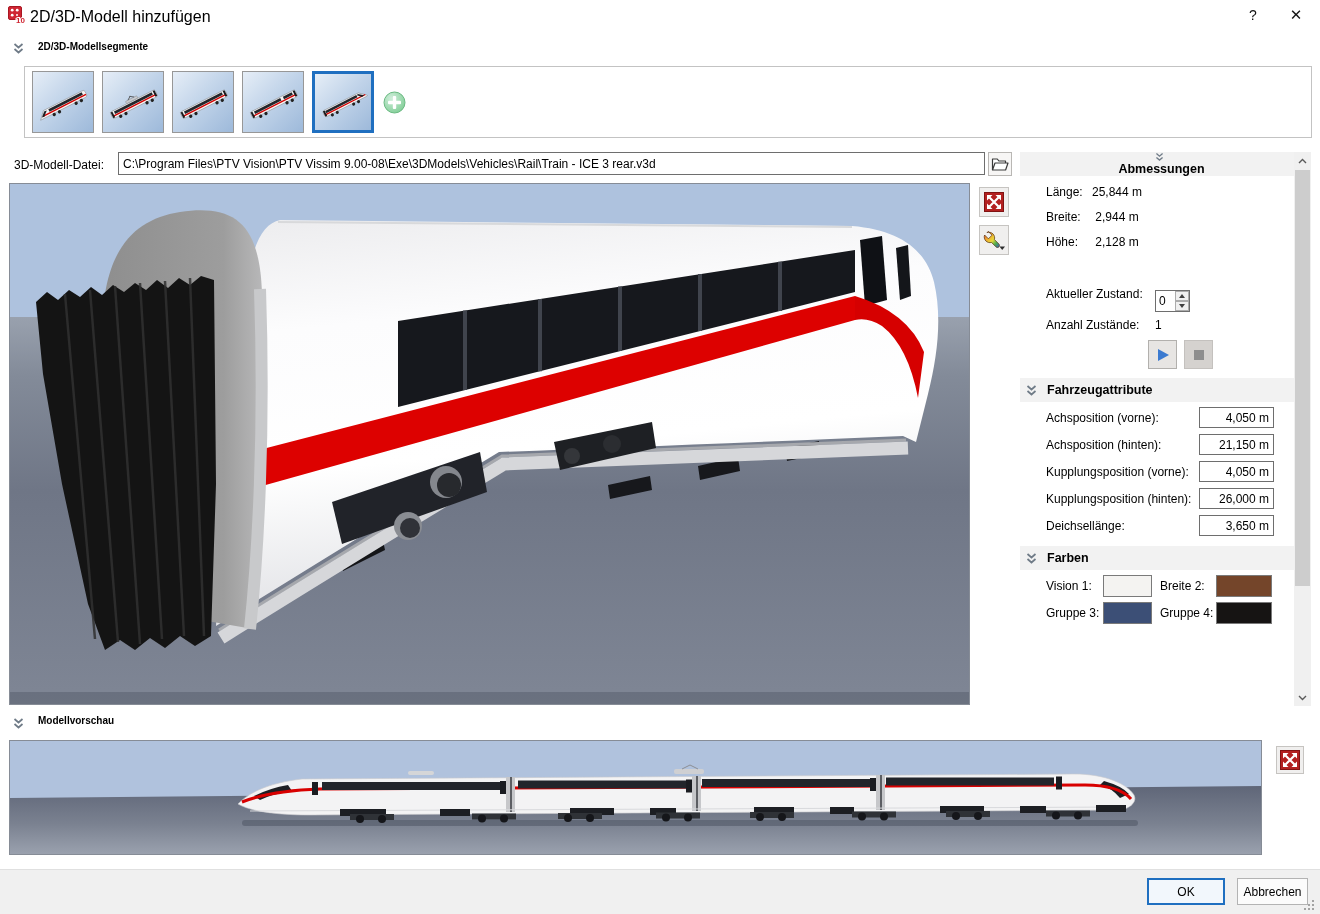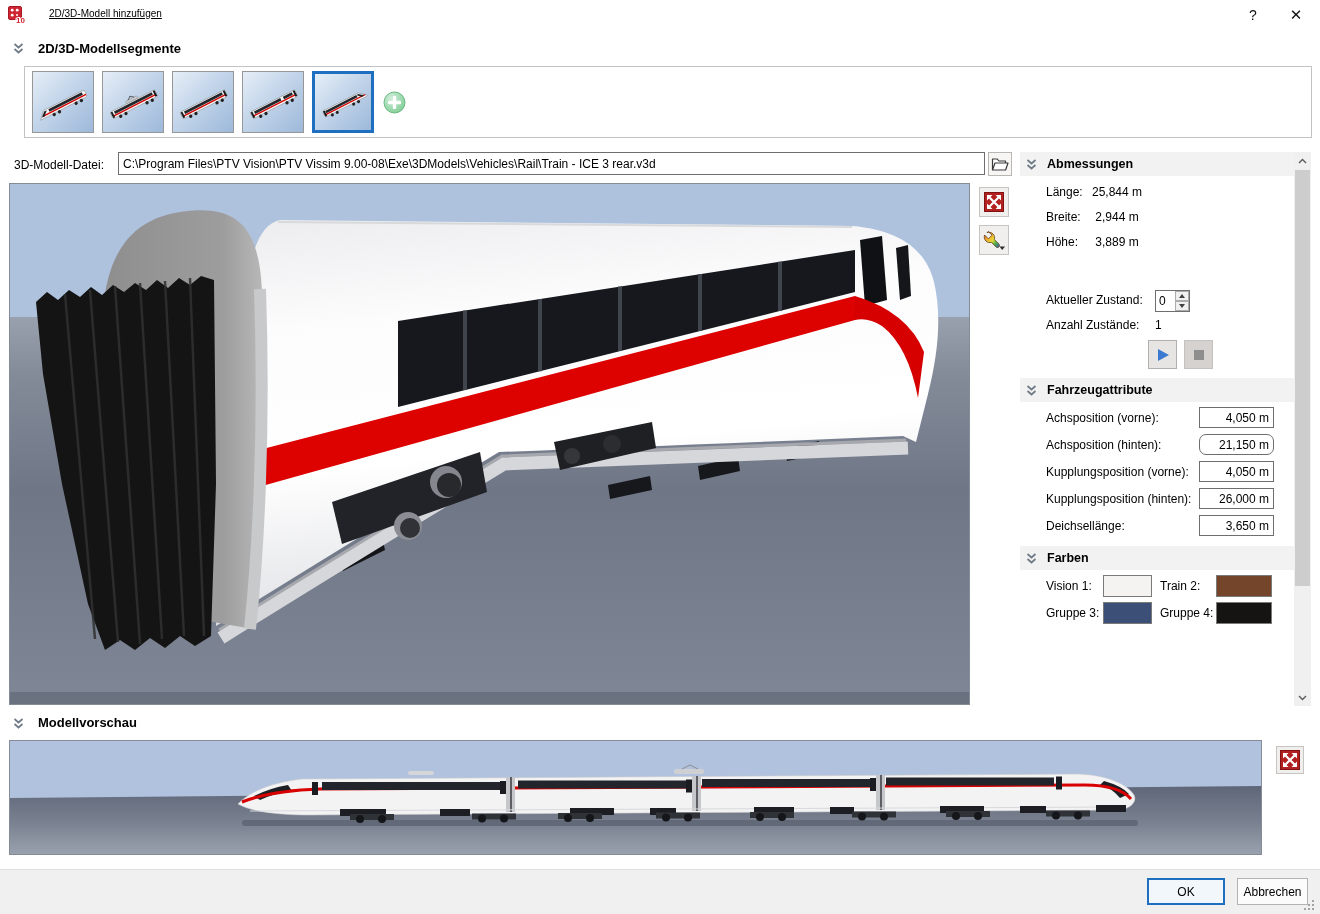--- a/index.html
+++ b/index.html
@@ -3,28 +3,28 @@
 <meta charset="utf-8">
 <style>
   * { margin:0; padding:0; box-sizing:border-box; }
   html,body { width:1320px; height:914px; background:#fff; font-family:"Liberation Sans",sans-serif; font-size:12px; color:#000; overflow:hidden; }
   .abs { position:absolute; }
   #dialog { position:relative; width:1320px; height:914px; background:#fff; }
 
   
   #titlebar { left:0; top:0; width:1320px; height:30px; background:#fff; }
   #app-icon { left:8px; top:6px; width:18px; height:18px; }
-  #win-title { left:49px; top:8px; font-size:10px;text-decoration:underline; }
+  #win-title { left:30px; top:8px; font-size:16px; }
   .tb-btn { top:0; width:34px; height:30px; display:flex; align-items:center; justify-content:center; font-size:14px; color:#111; background:transparent; border:none; }
   #tb-help { left:1236px; }
   #tb-close { left:1279px; font-size:15px; }
 
   
   .sec-chevron { width:13px; height:13px; }
-  .sec-title { font-weight:bold; font-size:13px; }
+  .sec-title { font-weight:bold; font-size:10px; }
 
   
   #thumbstrip { left:24px; top:66px; width:1288px; height:72px; border:1px solid #c3c3c3; background:#fff; }
   .thumb { position:absolute; top:4px; width:62px; height:62px; border:1px solid #979797; background:linear-gradient(135deg,#e6eef7 0%,#c3d5ea 45%,#9db9da 100%); }
   .thumb.selected { border:3px solid #1f6fc0; }
   .thumb svg { width:100%; height:100%; display:block; }
   #add-seg { position:absolute; left:358px; top:24px; width:23px; height:23px; border:none; background:transparent; padding:0; }
 
   
   #file-label { left:14px; top:158px; }
@@ -292,35 +292,35 @@
           <stop offset="1" stop-color="#3757b8"></stop>
         </linearGradient>
       </defs>
       <path d="M6.2 2.4 L10 6.2 L6.4 9.8 L2.6 6 C1.8 8 2.3 10.4 3.9 12 C5.4 13.5 7.6 14 9.5 13.4 L14 17.9 C14.8 18.7 16.1 18.7 16.9 17.9 C17.7 17.1 17.7 15.8 16.9 15 L12.4 10.5 C13 8.6 12.5 6.4 11 4.9 C9.4 3.3 7 2.8 5 3.6 Z" fill="url(#rainbowG)" stroke="#53310f" stroke-width="0.7"></path>
       <polygon points="17.5,17.5 23,17.5 20.2,21" fill="#2d2d2d"></polygon>
     </svg>
   </button>
 
   <div id="rightpanel" class="abs">
 
-    <div class="rp-head" style="top:0;">
+    <div class="rp-head" style="top:0;flex-direction:column;">
       <svg class="sec-chevron" viewBox="0 0 13 13">
         <path d="M2.5 2 L6.5 5.5 L10.5 2" fill="none" stroke="#6f7b87" stroke-width="1.7"></path>
           <path d="M2.5 7 L6.5 10.5 L10.5 7" fill="none" stroke="#6f7b87" stroke-width="1.7"></path>
       </svg>
       <span class="sec-title">Abmessungen</span>
     </div>
     <span class="rp-label" style="top:33px;">Länge:</span>
     <span class="rp-value" style="left:57px;top:33px;width:80px;">25,844 m</span>
     <span class="rp-label" style="top:58px;">Breite:</span>
     <span class="rp-value" style="left:57px;top:58px;width:80px;">2,944 m</span>
     <span class="rp-label" style="top:83px;">Höhe:</span>
-    <span class="rp-value" style="left:57px;top:83px;width:80px;">3,889 m</span>
-
-    <span class="rp-label" style="top:141px;">Aktueller Zustand:</span>
+    <span class="rp-value" style="left:57px;top:83px;width:80px;">2,128 m</span>
+
+    <span class="rp-label" style="top:135px;">Aktueller Zustand:</span>
     <div id="spinner">
       <input id="spin-input" type="text" value="0" style="">
       <button id="spin-up" class="spin-btn">
           <span class="tri-up"></span>
         </button>
       <button id="spin-down" class="spin-btn">
           <span class="tri-down"></span>
         </button>
     </div>
     <span class="rp-label" style="top:166px;">Anzahl Zustände:</span>
@@ -339,38 +339,38 @@
     <div class="rp-head" style="top:226px;">
       <svg class="sec-chevron" viewBox="0 0 13 13">
         <path d="M2.5 2 L6.5 5.5 L10.5 2" fill="none" stroke="#6f7b87" stroke-width="1.7"></path>
           <path d="M2.5 7 L6.5 10.5 L10.5 7" fill="none" stroke="#6f7b87" stroke-width="1.7"></path>
       </svg>
       <span class="sec-title">Fahrzeugattribute</span>
     </div>
     <span class="rp-label" style="top:259px;">Achsposition (vorne):</span>
     <input class="attr-input" style="top: 255px;" type="text" value="4,050 m">
     <span class="rp-label" style="top:286px;">Achsposition (hinten):</span>
-    <input class="attr-input" style="top: 282px; border-radius: 7px;" type="text" value="21,150 m">
+    <input class="attr-input" style="top: 282px;" type="text" value="21,150 m">
     <span class="rp-label" style="top:313px;">Kupplungsposition (vorne):</span>
     <input class="attr-input" style="top: 309px;" type="text" value="4,050 m">
     <span class="rp-label" style="top:340px;">Kupplungsposition (hinten):</span>
     <input class="attr-input" style="top: 336px;" type="text" value="26,000 m">
     <span class="rp-label" style="top:367px;">Deichsellänge:</span>
     <input class="attr-input" style="top: 363px;" type="text" value="3,650 m">
 
     <div class="rp-head" style="top:394px;">
       <svg class="sec-chevron" viewBox="0 0 13 13">
         <path d="M2.5 2 L6.5 5.5 L10.5 2" fill="none" stroke="#6f7b87" stroke-width="1.7"></path>
           <path d="M2.5 7 L6.5 10.5 L10.5 7" fill="none" stroke="#6f7b87" stroke-width="1.7"></path>
       </svg>
       <span class="sec-title">Farben</span>
     </div>
     <span class="rp-label" style="top:427px;">Vision 1:</span>
     <div class="swatch" style="left: 83px; top: 423px; background: rgb(244, 243, 241);"></div>
-    <span class="rp-label" style="left:140px;top:427px;">Train 2:</span>
+    <span class="rp-label" style="left:140px;top:427px;">Breite 2:</span>
     <div class="swatch" style="left: 196px; top: 423px; width: 56px; background: rgb(116, 69, 42);"></div>
     <span class="rp-label" style="top:454px;">Gruppe 3:</span>
     <div class="swatch" style="left: 83px; top: 450px; background: rgb(60, 79, 118);"></div>
     <span class="rp-label" style="left:140px;top:454px;">Gruppe 4:</span>
     <div class="swatch" style="left: 196px; top: 450px; width: 56px; background: rgb(22, 20, 19);"></div>
   </div>
 
   <div id="scrollbar" class="abs">
     <button id="sb-up" class="sb-arrow">
       <svg width="9" height="6" viewBox="0 0 9 6">

